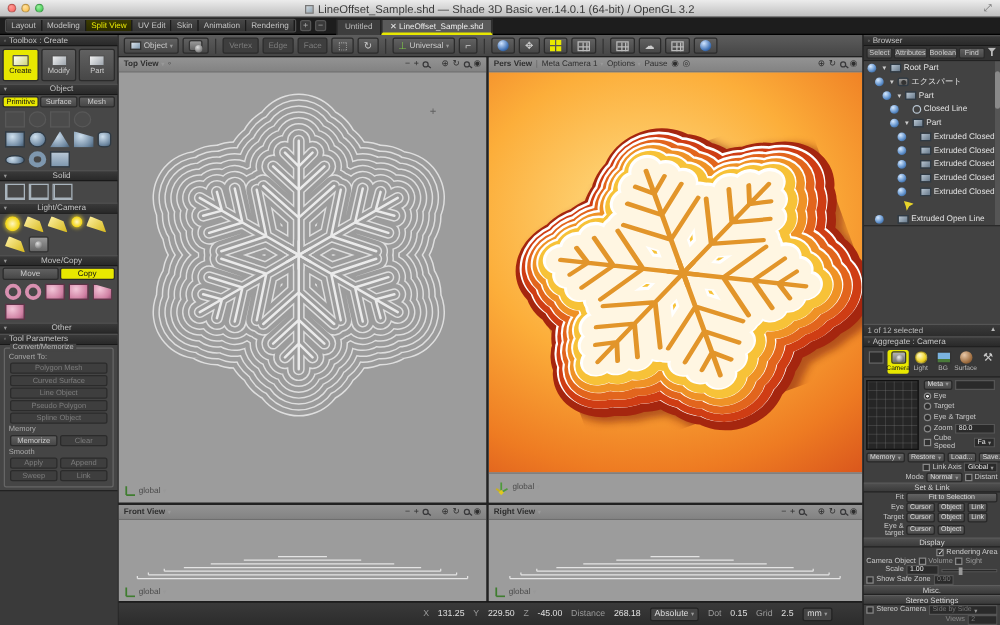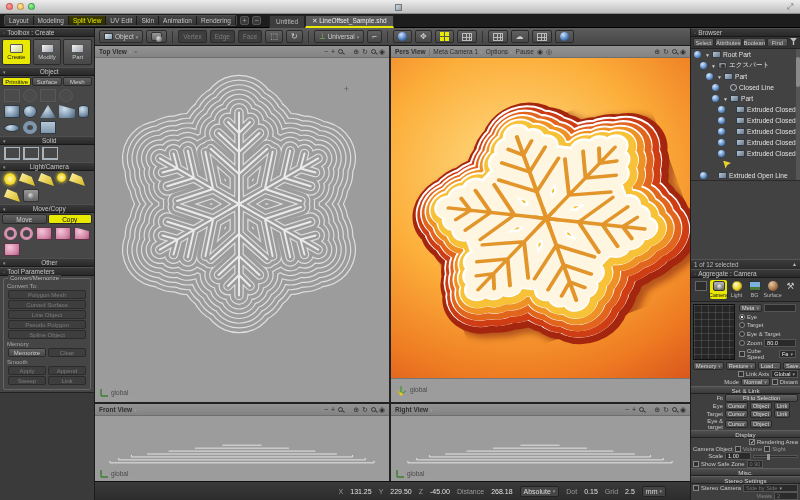--- a/index.html
+++ b/index.html
@@ -198,21 +198,21 @@
       </filter>
   </defs>
 </svg>
 
 <div id="titlebar">
   <div class="lights">
     <span class="light l-red"></span>
     <span class="light l-yel"></span>
     <span class="light l-grn"></span>
   </div>
-  <div id="win-title"><span class="doc-ico"></span></div>
+  <div id="win-title"><span class="doc-ico"></span><span>LineOffset_Sample.shd — Shade 3D Basic ver.14.0.1 (64-bit) / OpenGL 3.2</span></div>
   <span class="fs-ico">⤢</span>
 </div>
 
 <div id="tabbar">
   <div class="wtabs">
     <div class="wtab">Layout</div>
     <div class="wtab">Modeling</div>
     <div class="wtab sel">Split View</div>
     <div class="wtab">UV Edit</div>
     <div class="wtab">Skin</div>

